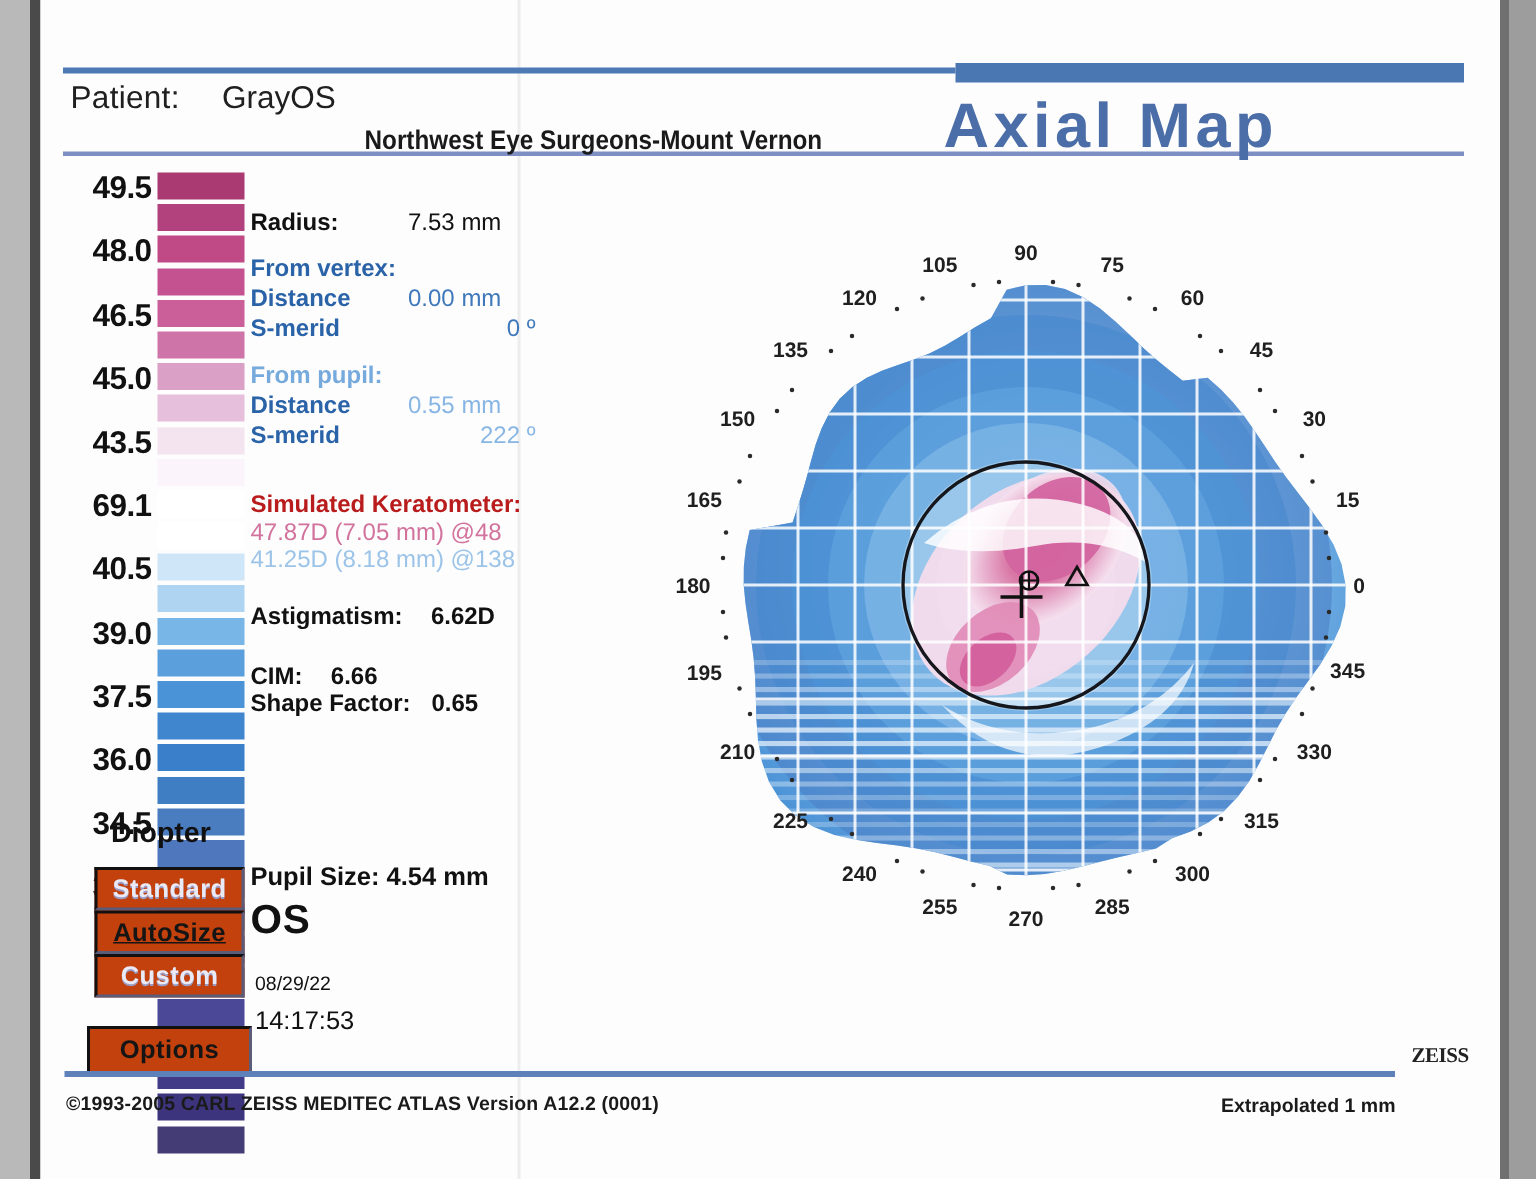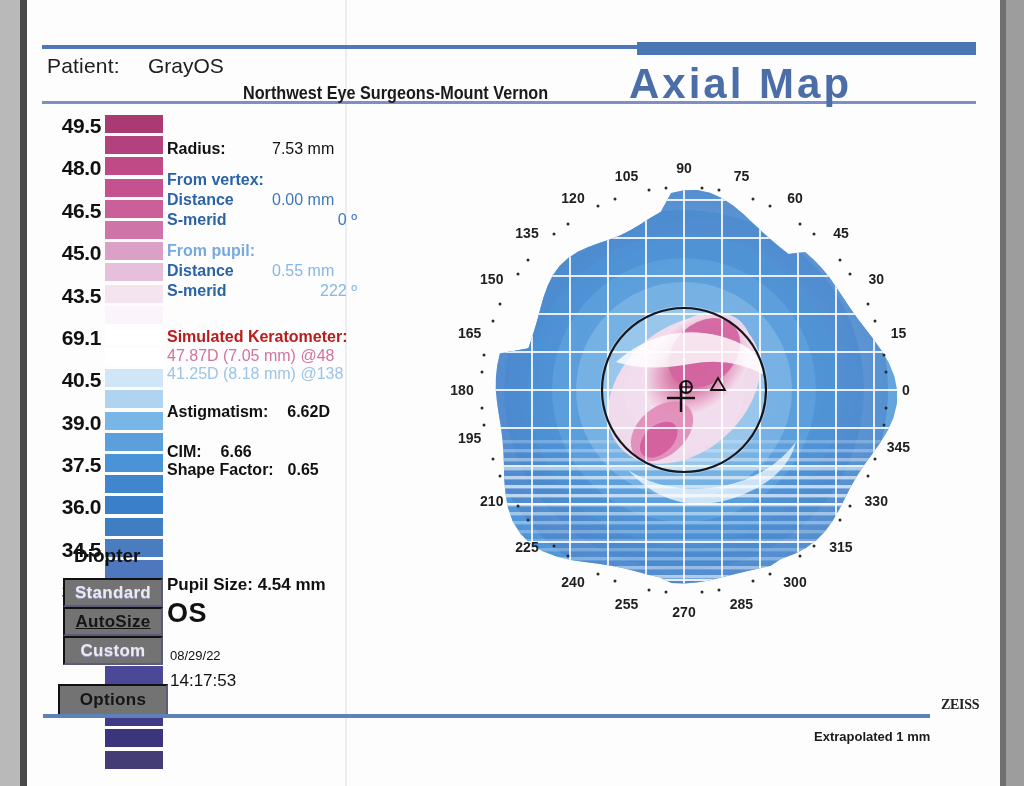--- a/index.html
+++ b/index.html
@@ -115,21 +115,21 @@
     font-size: 16px; font-weight: bold; color: #b91c1c; margin-bottom: 1px;
   }
   .simk-steep { font-size: 16px; color: #d2739d; }
   .simk-flat  { font-size: 16px; color: #9cc4e8; }
   .astig { font-size: 16px; font-weight: bold; color: #111; }
   .cim  { font-size: 16px; font-weight: bold; color: #111; }
 
   
   .btn {
     position: absolute; width: 96px; height: 25px;
-    background: #737373; border: 2px solid #111;
+    background: #c2410c; border: 2px solid #111;
     border-right-color:#5b5b7a; border-bottom-color:#5b5b7a;
     font-size: 17px; font-weight: bold;
     display: flex; align-items: center; justify-content: center;
     letter-spacing: .3px;
   }
   .btn.dis { color: #eaeaf6; text-shadow: 0 1px 0 #9a9ac2; }
   .btn.sel { color: #151515; text-decoration: underline; }
   .btn.act { color: #151515; }
   #btn-standard { left: 63px; top: 578px; }
   #btn-autosize { left: 63px; top: 607px; }
@@ -555,31 +555,32 @@
         <div class="deg-label" style="left: 410.978px; top: 93.0223px;">45</div>
         <div class="deg-label" style="left: 365px; top: 57.7424px;">60</div>
         <div class="deg-label" style="left: 311.458px; top: 35.5645px;">75</div>
         <div class="deg-label" style="left: 254px; top: 28px;">90</div>
         <div class="deg-label" style="left: 196.542px; top: 35.5645px;">105</div>
         <div class="deg-label" style="left: 143px; top: 57.7424px;">120</div>
         <div class="deg-label" style="left: 97.0223px; top: 93.0223px;">135</div>
         <div class="deg-label" style="left: 61.7424px; top: 139px;">150</div>
         <div class="deg-label" style="left: 39.5645px; top: 192.542px;">165</div>
         <div class="deg-label" style="left: 32px; top: 250px;">180</div>
-        <div class="deg-label" style="left: 39.5645px; top: 298px;">195</div>
+        <div class="deg-label" style="left: 39.5645px; top: 308px;">195</div>
         <div class="deg-label" style="left: 61.7424px; top: 361px;">210</div>
         <div class="deg-label" style="left: 97.0223px; top: 406.978px;">225</div>
         <div class="deg-label" style="left: 143px; top: 442.258px;">240</div>
         <div class="deg-label" style="left: 196.542px; top: 464.436px;">255</div>
         <div class="deg-label" style="left: 254px; top: 472px;">270</div>
         <div class="deg-label" style="left: 311.458px; top: 464.436px;">285</div>
         <div class="deg-label" style="left: 365px; top: 442.258px;">300</div>
         <div class="deg-label" style="left: 410.978px; top: 406.978px;">315</div>
         <div class="deg-label" style="left: 446.258px; top: 361px;">330</div>
         <div class="deg-label" style="left: 468.436px; top: 307.458px;">345</div>
       </div>
   </div>
 
   <div class="foot-rule"></div>
+  <div class="copyright">©1993-2005 CARL ZEISS MEDITEC ATLAS  Version A12.2 (0001)</div>
   <div class="extrapolated">Extrapolated 1 mm</div>
   <div class="zeiss">ZEISS</div>
 
 </div>
 
 </body></html>

